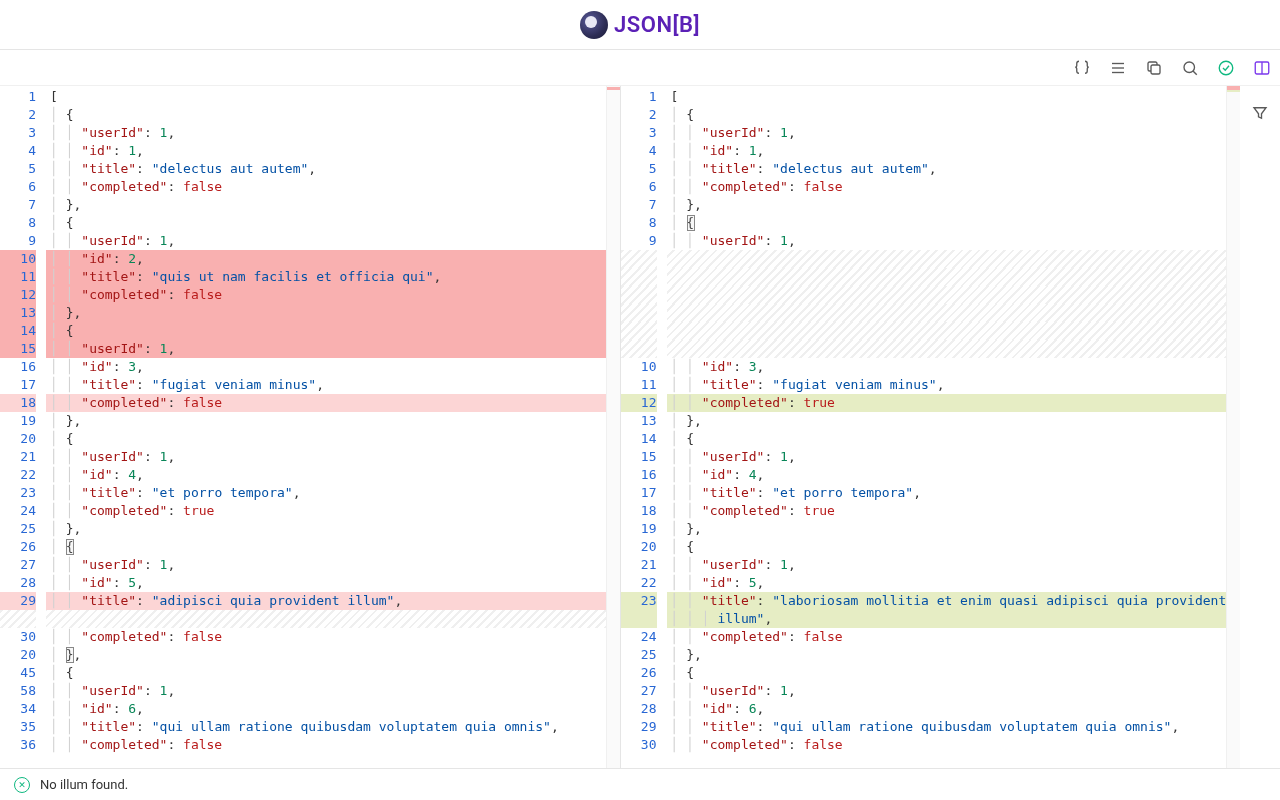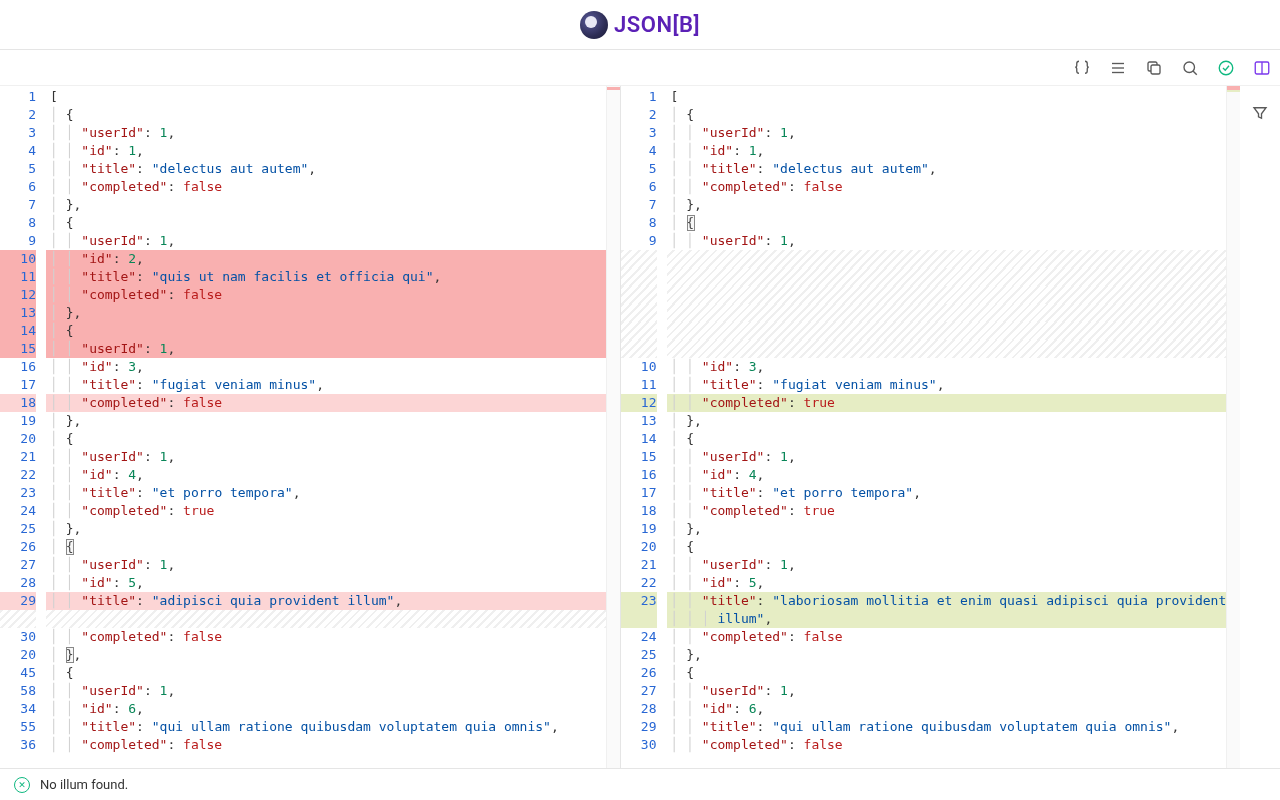--- a/index.html
+++ b/index.html
@@ -246,21 +246,21 @@
         <div class="line">26</div>
         <div class="line">27</div>
         <div class="line">28</div>
         <div class="line diff-removed-light">29</div>
         <div class="line diff-hatch"></div>
         <div class="line">30</div>
         <div class="line">20</div>
         <div class="line">45</div>
         <div class="line">58</div>
         <div class="line">34</div>
-        <div class="line">55</div>
+        <div class="line">35</div>
         <div class="line">36</div>
       </div>
     <div class="code" id="code-left"><div class="line"><span class="indent-guide"></span><span class="tok-punc">[</span></div><div class="line"><span class="indent-guide">│ </span><span class="tok-punc">{</span></div><div class="line"><span class="indent-guide">│ │ </span><span class="tok-key">"userId"</span><span class="tok-punc">: </span><span class="tok-num">1</span><span class="tok-punc">,</span></div><div class="line"><span class="indent-guide">│ │ </span><span class="tok-key">"id"</span><span class="tok-punc">: </span><span class="tok-num">1</span><span class="tok-punc">,</span></div><div class="line"><span class="indent-guide">│ │ </span><span class="tok-key">"title"</span><span class="tok-punc">: </span><span class="tok-str">"delectus aut autem"</span><span class="tok-punc">,</span></div><div class="line"><span class="indent-guide">│ │ </span><span class="tok-key">"completed"</span><span class="tok-punc">: </span><span class="tok-bool">false</span></div><div class="line"><span class="indent-guide">│ </span><span class="tok-punc">},</span></div><div class="line"><span class="indent-guide">│ </span><span class="tok-punc">{</span></div><div class="line"><span class="indent-guide">│ │ </span><span class="tok-key">"userId"</span><span class="tok-punc">: </span><span class="tok-num">1</span><span class="tok-punc">,</span></div><div class="line diff-removed"><span class="indent-guide">│ │ </span><span class="tok-key">"id"</span><span class="tok-punc">: </span><span class="tok-num">2</span><span class="tok-punc">,</span></div><div class="line diff-removed"><span class="indent-guide">│ │ </span><span class="tok-key">"title"</span><span class="tok-punc">: </span><span class="tok-str">"quis ut nam facilis et officia qui"</span><span class="tok-punc">,</span></div><div class="line diff-removed"><span class="indent-guide">│ │ </span><span class="tok-key">"completed"</span><span class="tok-punc">: </span><span class="tok-bool">false</span></div><div class="line diff-removed"><span class="indent-guide">│ </span><span class="tok-punc">},</span></div><div class="line diff-removed"><span class="indent-guide">│ </span><span class="tok-punc">{</span></div><div class="line diff-removed"><span class="indent-guide">│ │ </span><span class="tok-key">"userId"</span><span class="tok-punc">: </span><span class="tok-num">1</span><span class="tok-punc">,</span></div><div class="line"><span class="indent-guide">│ │ </span><span class="tok-key">"id"</span><span class="tok-punc">: </span><span class="tok-num">3</span><span class="tok-punc">,</span></div><div class="line"><span class="indent-guide">│ │ </span><span class="tok-key">"title"</span><span class="tok-punc">: </span><span class="tok-str">"fugiat veniam minus"</span><span class="tok-punc">,</span></div><div class="line diff-removed-light"><span class="indent-guide">│ │ </span><span class="tok-key">"completed"</span><span class="tok-punc">: </span><span class="tok-bool">false</span></div><div class="line"><span class="indent-guide">│ </span><span class="tok-punc">},</span></div><div class="line"><span class="indent-guide">│ </span><span class="tok-punc">{</span></div><div class="line"><span class="indent-guide">│ │ </span><span class="tok-key">"userId"</span><span class="tok-punc">: </span><span class="tok-num">1</span><span class="tok-punc">,</span></div><div class="line"><span class="indent-guide">│ │ </span><span class="tok-key">"id"</span><span class="tok-punc">: </span><span class="tok-num">4</span><span class="tok-punc">,</span></div><div class="line"><span class="indent-guide">│ │ </span><span class="tok-key">"title"</span><span class="tok-punc">: </span><span class="tok-str">"et porro tempora"</span><span class="tok-punc">,</span></div><div class="line"><span class="indent-guide">│ │ </span><span class="tok-key">"completed"</span><span class="tok-punc">: </span><span class="tok-bool">true</span></div><div class="line"><span class="indent-guide">│ </span><span class="tok-punc">},</span></div><div class="line"><span class="cursor-box" style="left:20px;top:1px"></span><span class="indent-guide">│ </span><span class="tok-punc">{</span></div><div class="line"><span class="indent-guide">│ │ </span><span class="tok-key">"userId"</span><span class="tok-punc">: </span><span class="tok-num">1</span><span class="tok-punc">,</span></div><div class="line"><span class="indent-guide">│ │ </span><span class="tok-key">"id"</span><span class="tok-punc">: </span><span class="tok-num">5</span><span class="tok-punc">,</span></div><div class="line diff-removed-light"><span class="indent-guide">│ │ </span><span class="tok-key">"title"</span><span class="tok-punc">: </span><span class="tok-str">"adipisci quia provident illum"</span><span class="tok-punc">,</span></div><div class="line diff-hatch">&nbsp;</div><div class="line"><span class="indent-guide">│ │ </span><span class="tok-key">"completed"</span><span class="tok-punc">: </span><span class="tok-bool">false</span></div><div class="line"><span class="cursor-box" style="left:20px;top:1px"></span><span class="indent-guide">│ </span><span class="tok-punc">},</span></div><div class="line"><span class="indent-guide">│ </span><span class="tok-punc">{</span></div><div class="line"><span class="indent-guide">│ │ </span><span class="tok-key">"userId"</span><span class="tok-punc">: </span><span class="tok-num">1</span><span class="tok-punc">,</span></div><div class="line"><span class="indent-guide">│ │ </span><span class="tok-key">"id"</span><span class="tok-punc">: </span><span class="tok-num">6</span><span class="tok-punc">,</span></div><div class="line"><span class="indent-guide">│ │ </span><span class="tok-key">"title"</span><span class="tok-punc">: </span><span class="tok-str">"qui ullam ratione quibusdam voluptatem quia omnis"</span><span class="tok-punc">,</span></div><div class="line"><span class="indent-guide">│ │ </span><span class="tok-key">"completed"</span><span class="tok-punc">: </span><span class="tok-bool">false</span></div></div>
     <div class="minimap">
       <div class="mini-diff mini-red" style="top:1px;height:3px"></div>
     </div>
   </div>
   <div class="pane">
     <div class="gutter" id="gutter-right">
         <div class="line">1</div>

